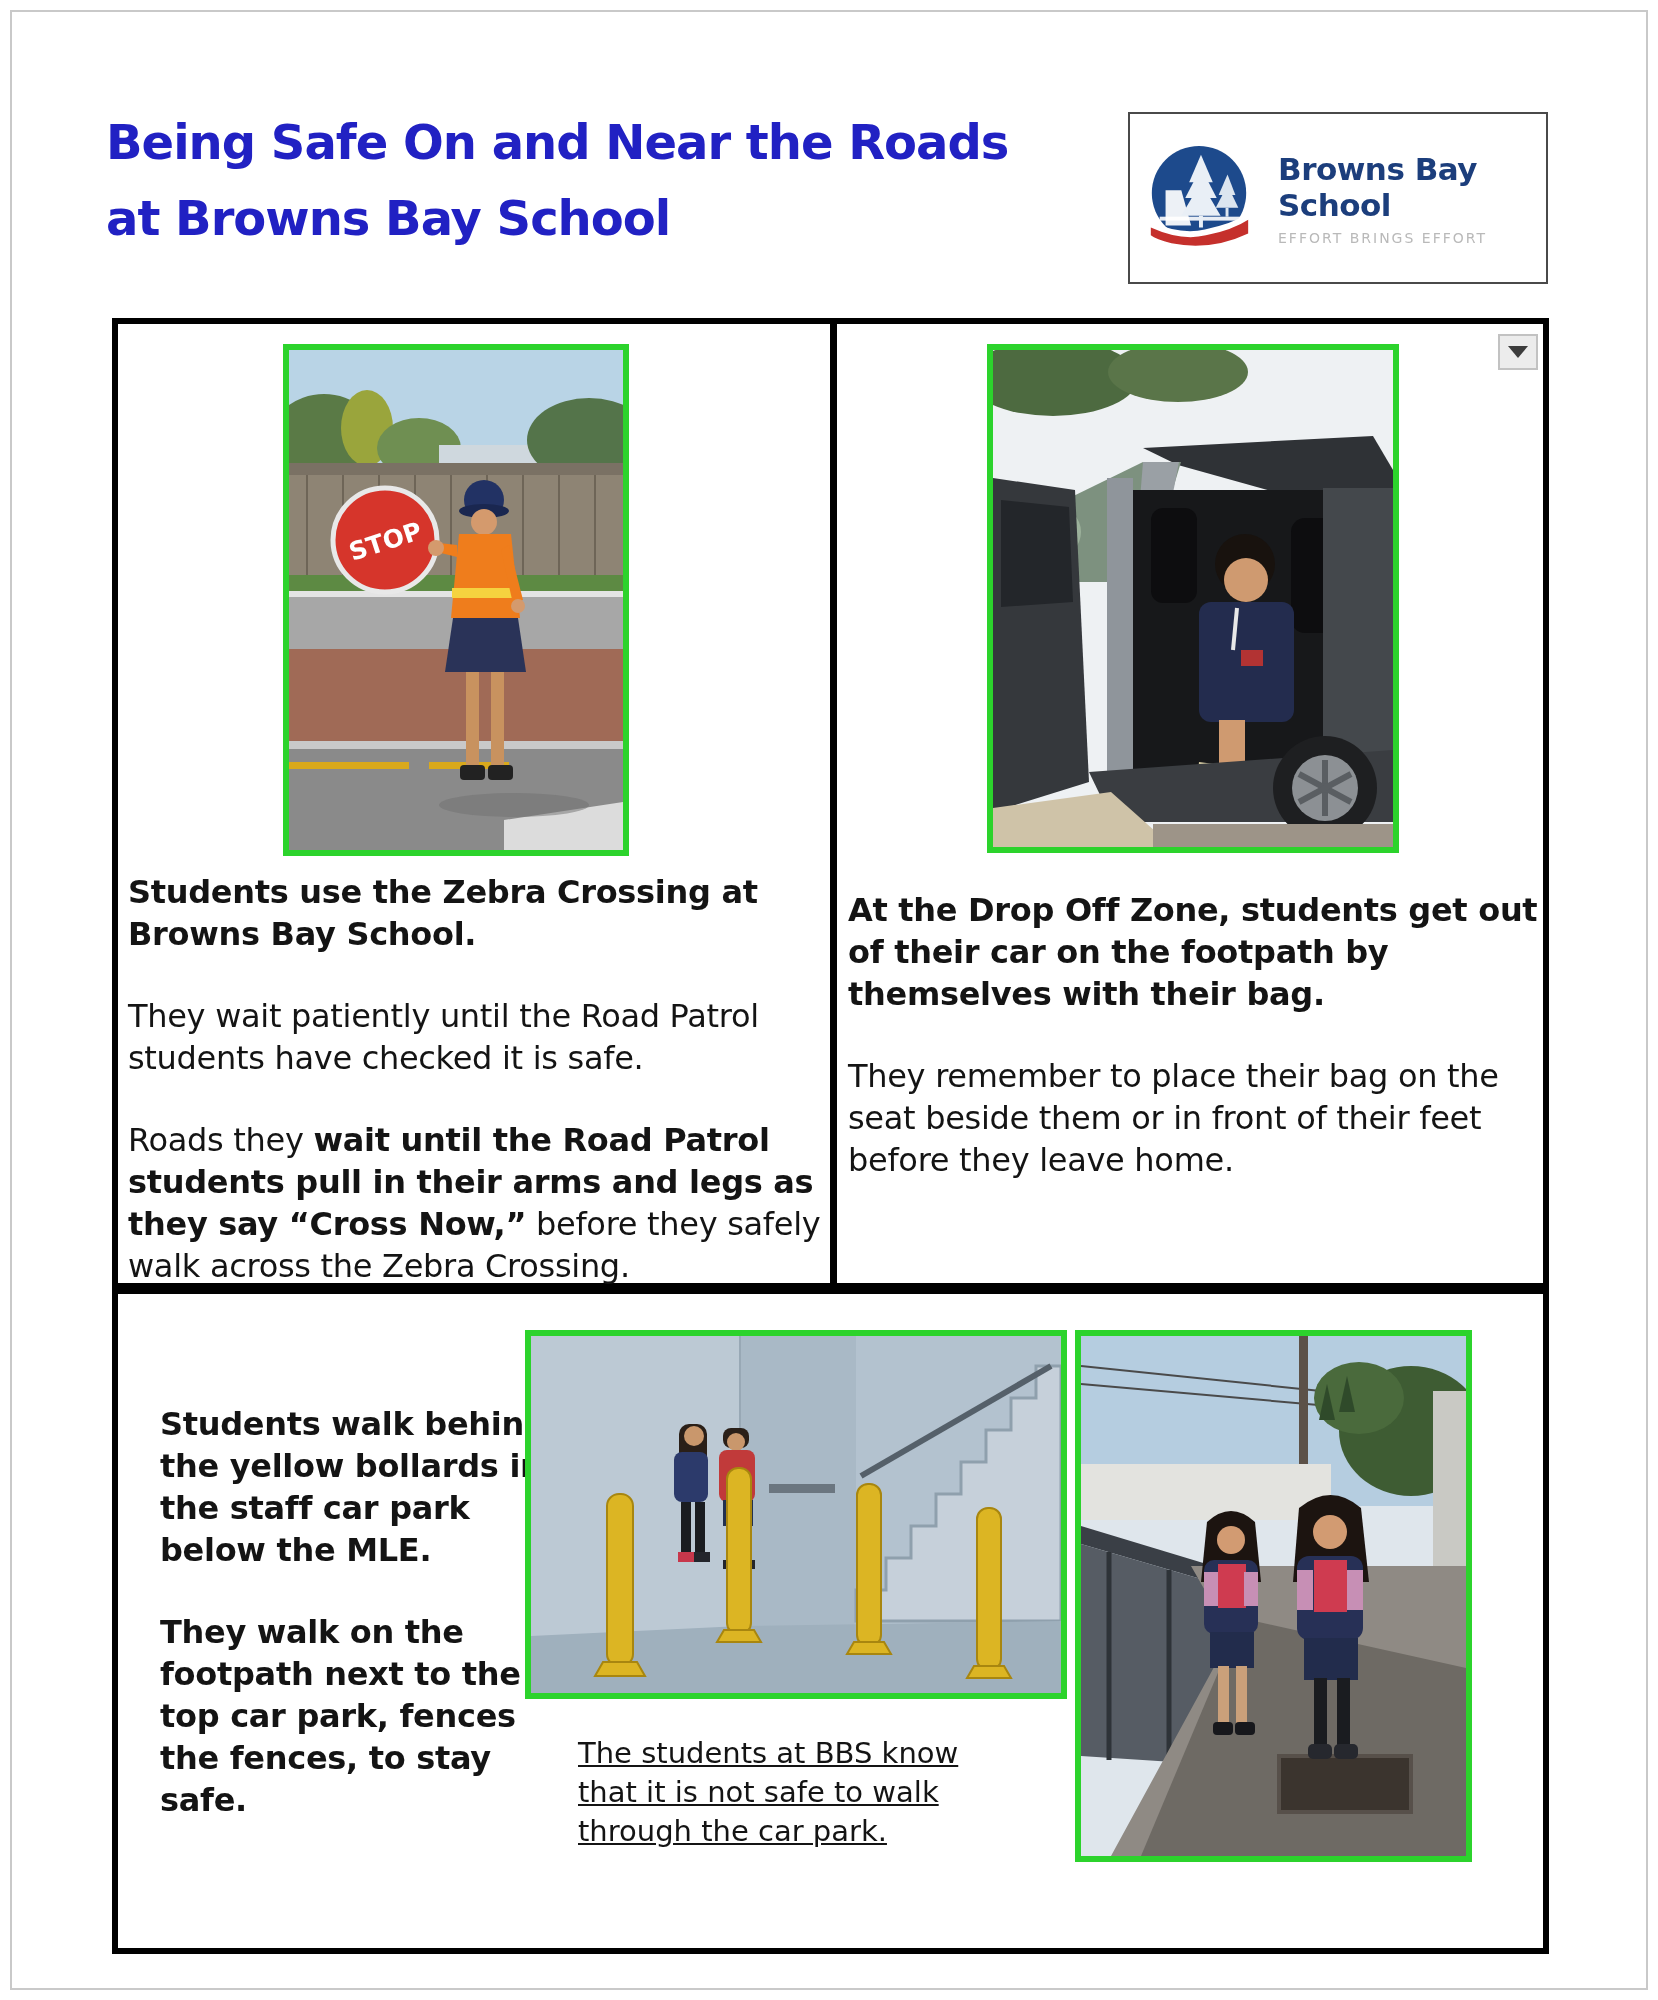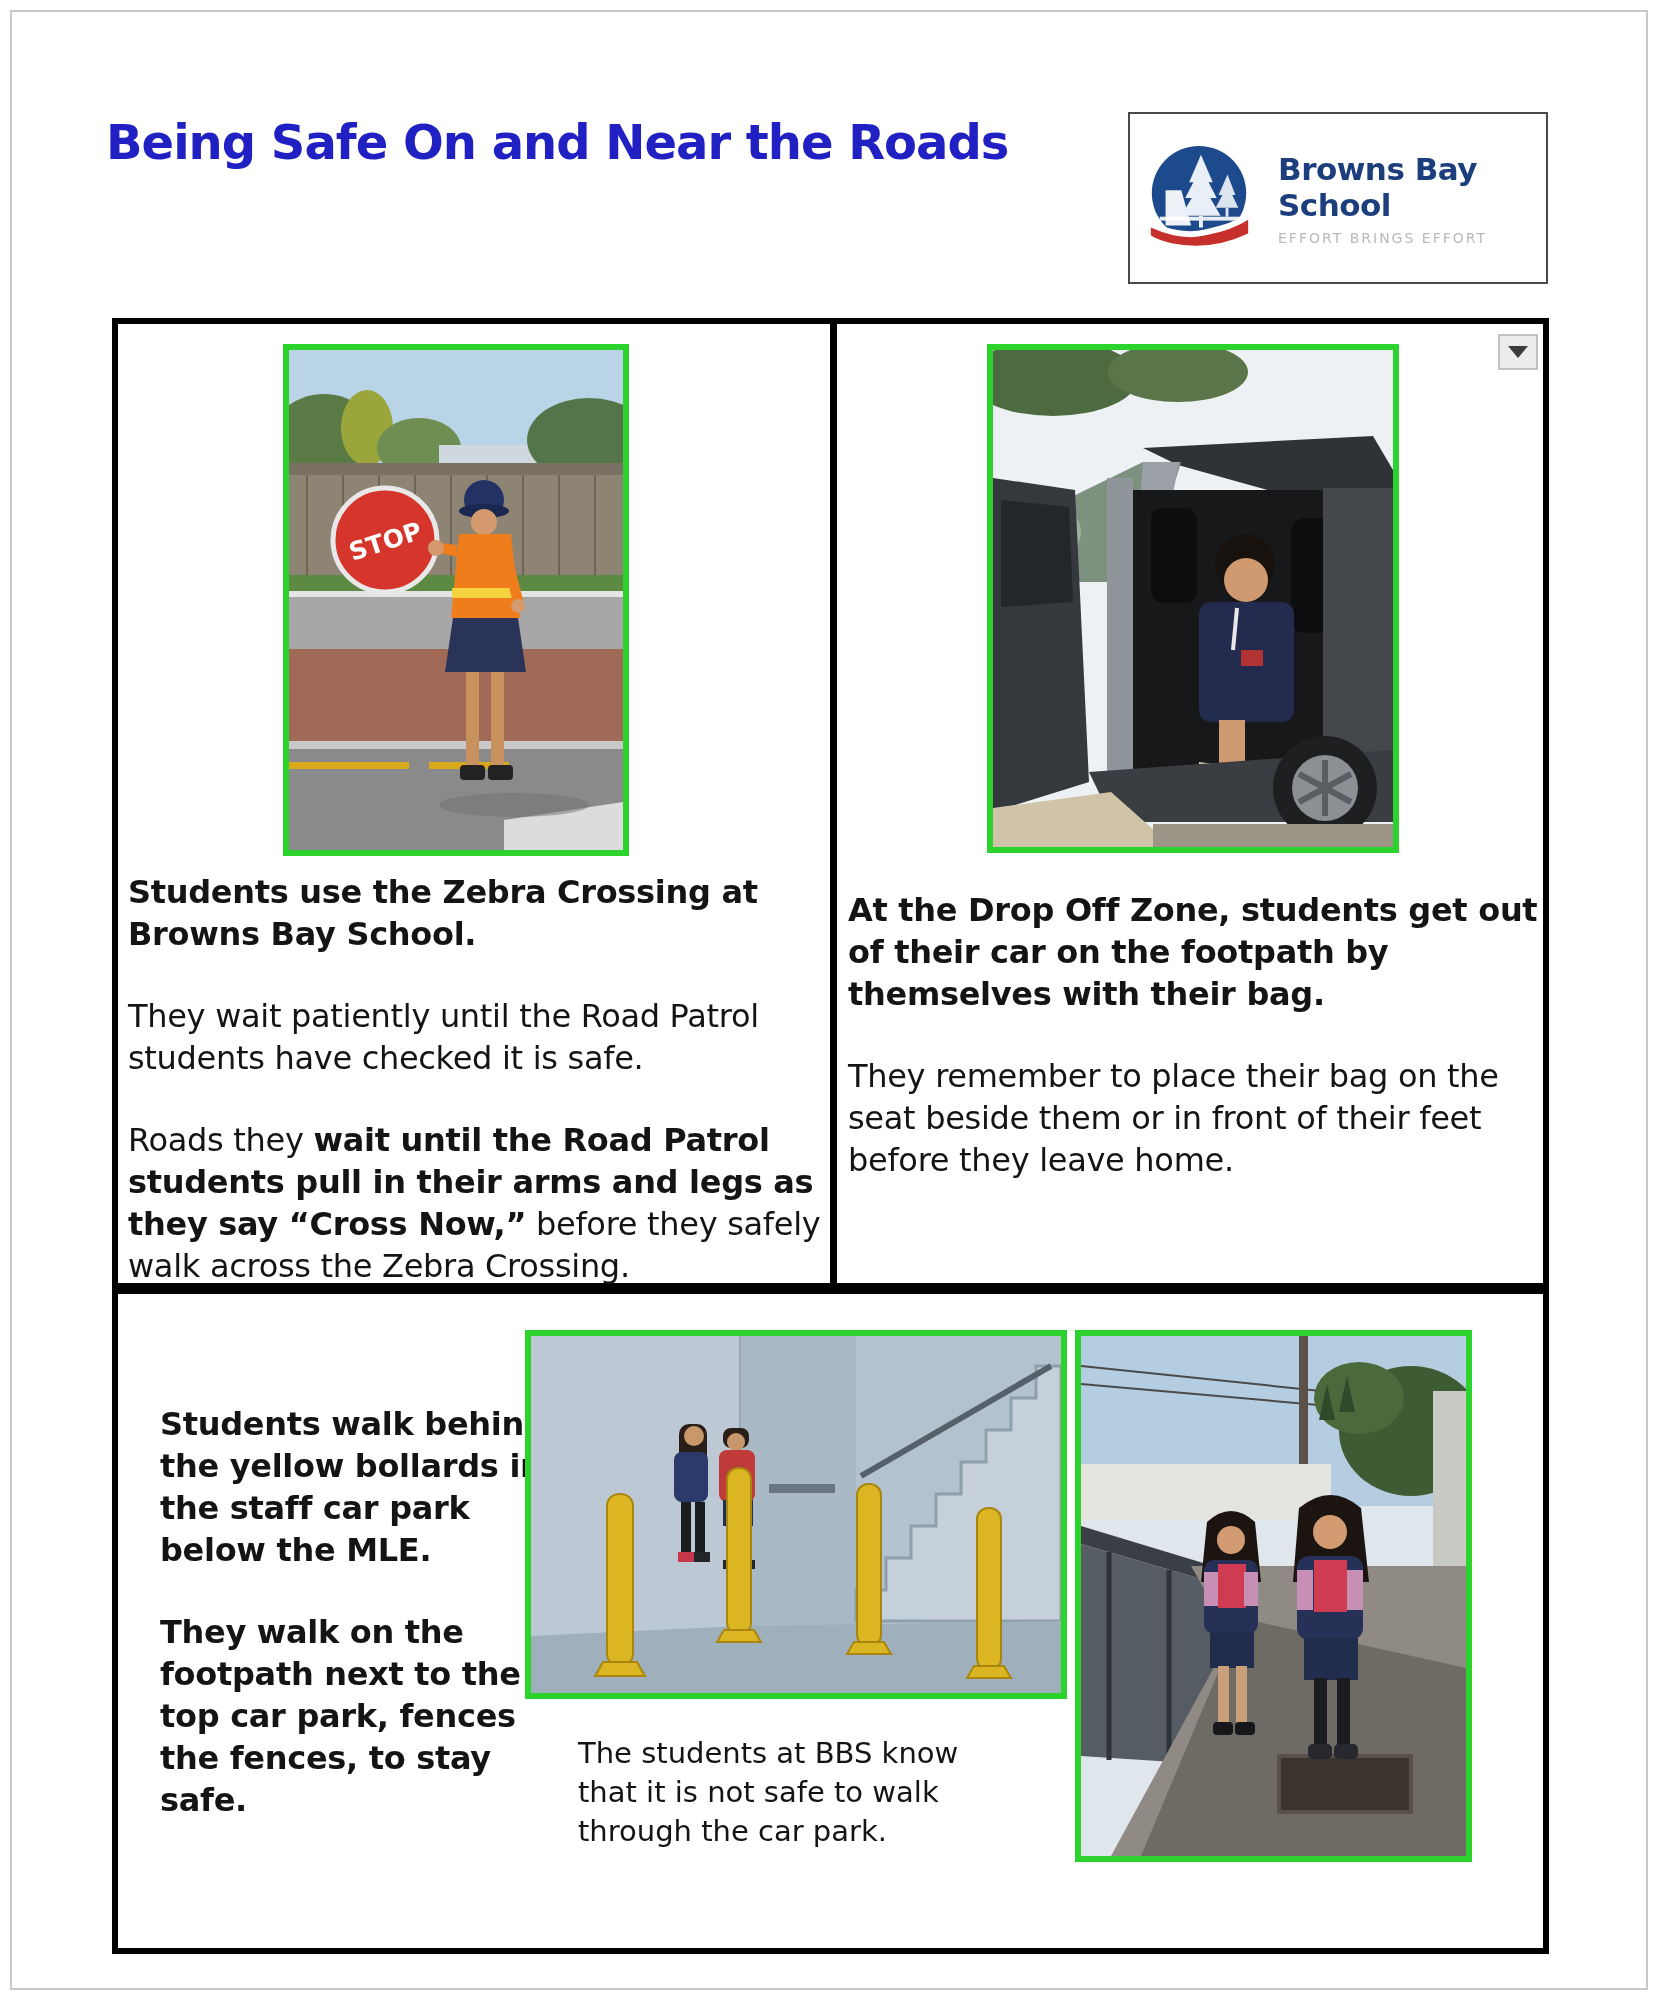--- a/index.html
+++ b/index.html
@@ -39,30 +39,31 @@
   .col-left-text{position:absolute;left:10px;top:538px;width:700px;}
   .col-right-text{position:absolute;left:730px;top:556px;width:706px;}
 
   .dropdown-btn{position:absolute;top:10px;right:5px;width:40px;height:36px;background:#ececec;
                 border:2px solid #c2c2c2;box-sizing:border-box;display:flex;align-items:center;
                 justify-content:center;cursor:pointer;padding:0;}
   .tri{width:0;height:0;border-left:10px solid transparent;border-right:10px solid transparent;
        border-top:12px solid #3c3c3c;}
 
   .lower-left-text{position:absolute;left:42px;top:100px;width:392px;font-weight:700;}
-  .caption{position:absolute;left:460px;top:440px;width:412px;font-size:29px;line-height:39px;color:#141414;}
+  .caption{position:absolute;left:460px;top:440px;width:412px;font-size:29px;line-height:39px;color:#141414;text-decoration:underline;}
 </style>
 </head>
 <body>
 
 <div class="page">
   <div class="page-frame"></div>
 
   <div class="title">
     <div>Being Safe On and Near the Roads</div>
+    <div>at Browns Bay School</div>
   </div>
 
   <div class="logo-box">
     <svg class="emblem" viewBox="0 0 120 120">
       <circle cx="60" cy="55" r="48" fill="#1d4a8c"></circle>
       <polygon points="26,52 26,88 52,88 42,52" fill="#ffffff" opacity="0.92"></polygon>
       <rect x="20" y="79" width="82" height="4" fill="#ffffff" opacity="0.9"></rect>
       <g fill="#e9eff6">
         <polygon points="62,16 50,44 74,44"></polygon>
         <polygon points="62,29 46,60 78,60"></polygon>

